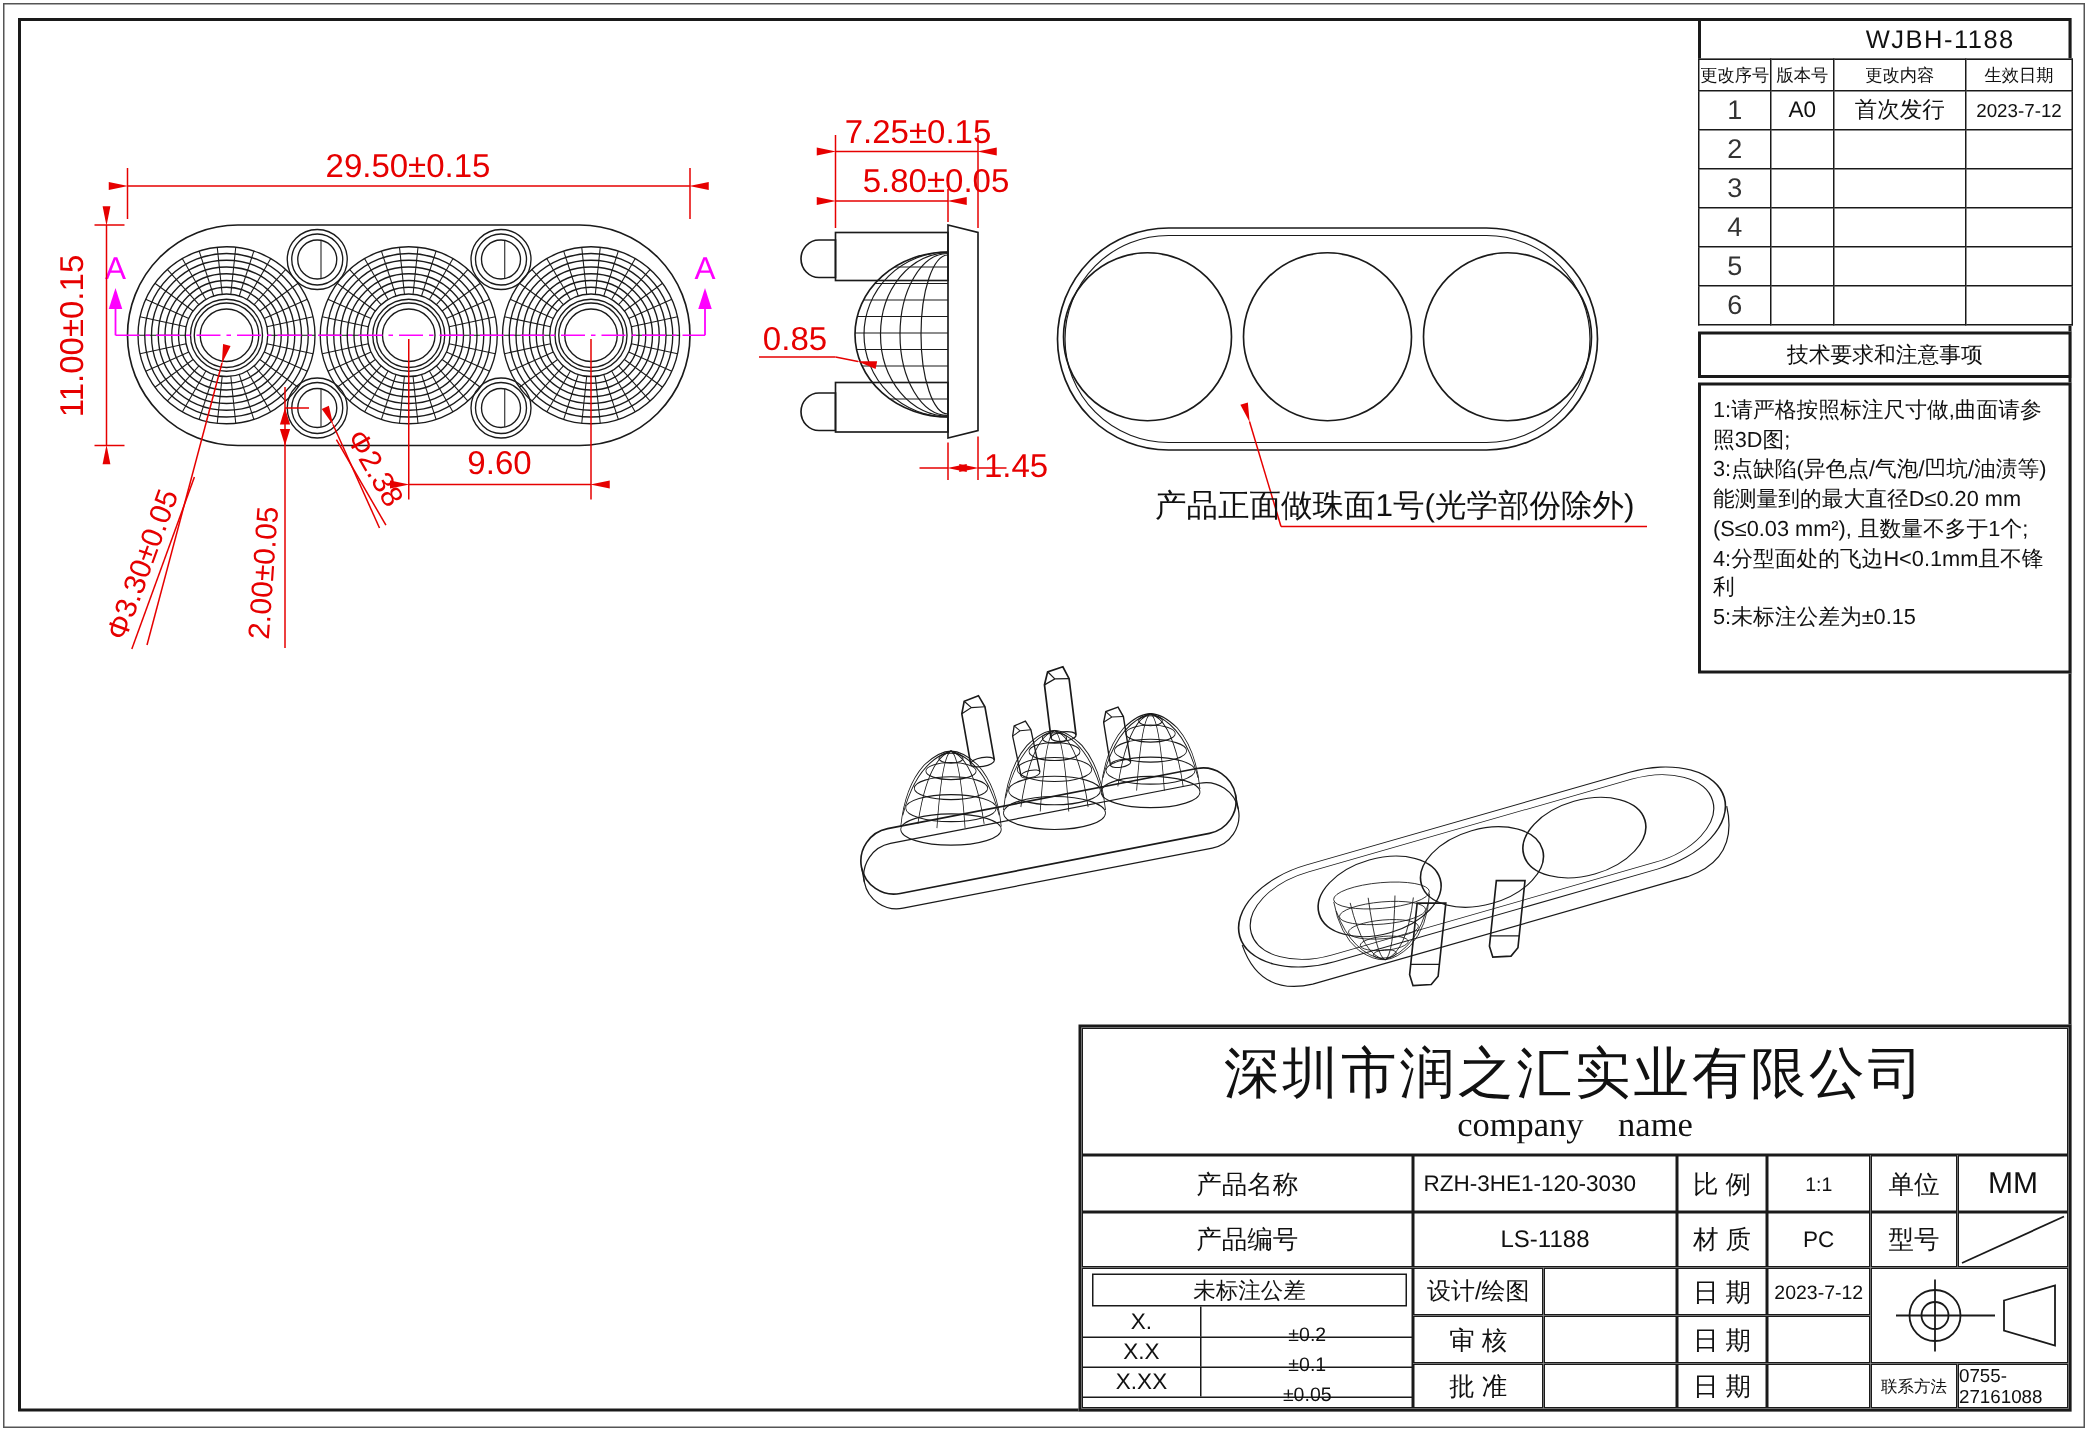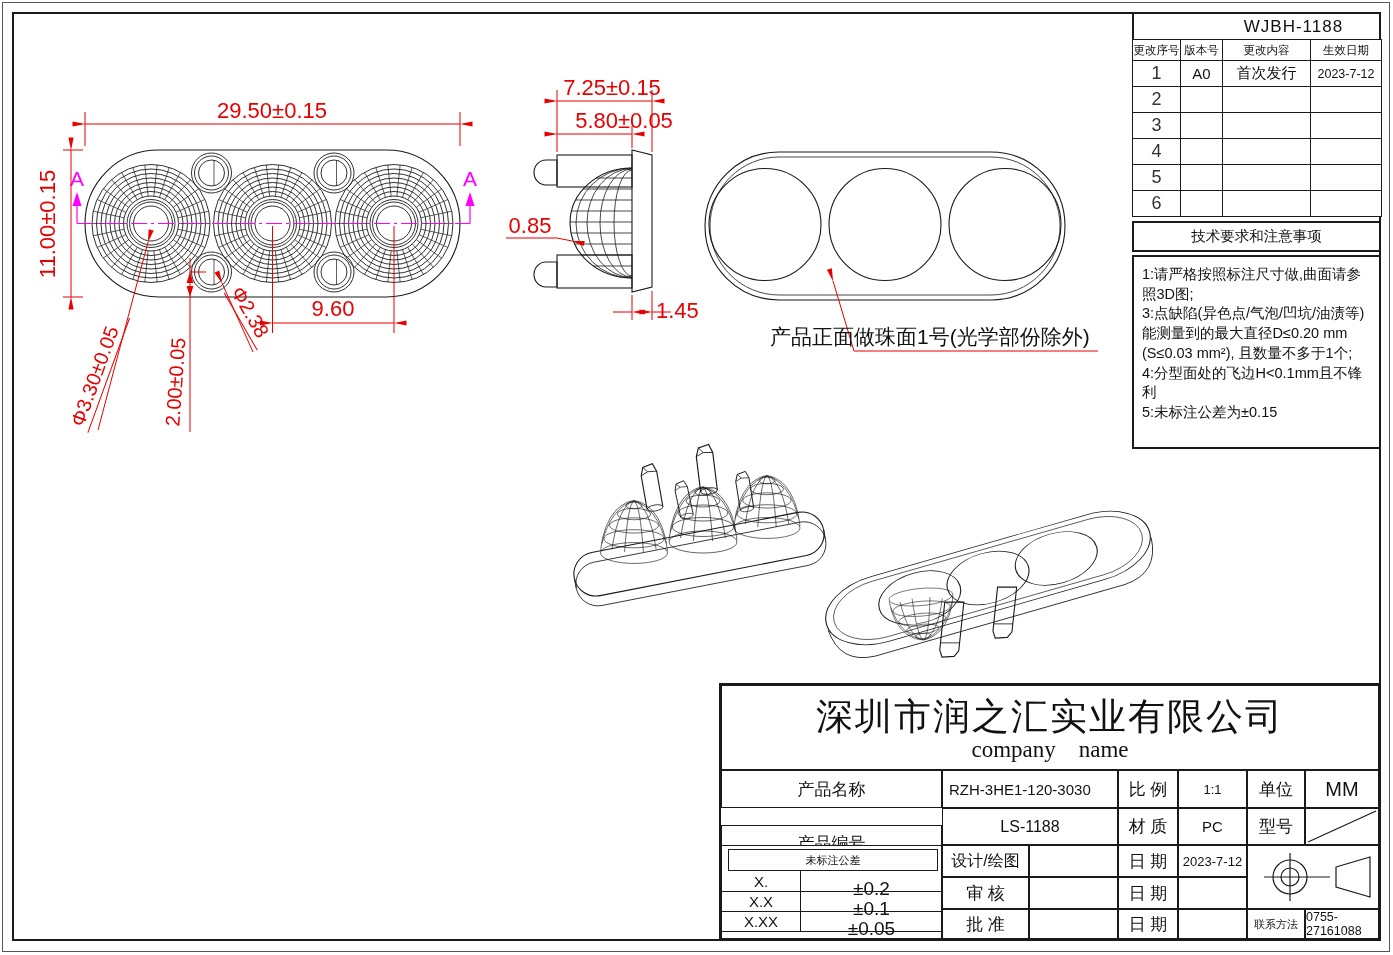--- a/index.html
+++ b/index.html
@@ -24,24 +24,24 @@
   .technotes div{margin:0;}
 
   
   .tblock{left:719px;top:683px;width:662px;height:258px;border:2px solid #1a1a1a;background:#fff;padding-left:44px;}
   .tb{position:absolute;box-sizing:border-box;border:1px solid #1a1a1a;display:flex;align-items:center;justify-content:center;background:#fff;}
   .company{left:0;top:0;width:658px;height:85px;flex-direction:column;border-width:1px;}
   .company .cn{font-family:"Liberation Serif",serif;font-size:37px;letter-spacing:2px;line-height:1.1;margin-top:4px;}
   .company .en{font-family:"Liberation Serif",serif;font-size:23px;white-space:pre;line-height:1.1;}
   .lab17{font-size:17px;}
   .tolwrap{left:0;top:160px;width:221px;height:94px;border:1px solid #1a1a1a;}
-  .tolhead{position:absolute;left:6px;top:3px;width:208px;height:20px;border:1.5px solid #1a1a1a;display:flex;align-items:center;justify-content:center;font-size:11px;}
+  .tolhead{position:absolute;left:6px;top:3px;width:208px;height:20px;border:1.5px solid #1a1a1a;display:flex;align-items:center;justify-content:center;font-size:15px;}
   .tolrow{position:absolute;left:0;width:220px;height:20px;border-bottom:1.5px solid #1a1a1a;display:flex;}
   .tolrow .c1{width:78px;border-right:1.5px solid #1a1a1a;display:flex;align-items:center;justify-content:center;font-size:15px;}
-  .tolrow .c2{flex:1;display:flex;align-items:center;justify-content:center;font-size:19px;margin-top:16px;}
+  .tolrow .c2{flex:1;display:flex;align-items:center;justify-content:center;font-size:13px;margin-top:16px;}
   .mono13{font-size:13px;}
   svg text{font-family:"Liberation Sans",sans-serif;}
   .ln{fill:none;stroke:#1a1a1a;stroke-width:1.1;}
   .thin{fill:none;stroke:#1a1a1a;stroke-width:0.8;}
   #lensTex circle,#holeSym circle{fill:none;stroke:#1a1a1a;stroke-width:0.9;}
   #lensTex line,#holeSym line{stroke:#1a1a1a;stroke-width:0.7;}
   .dim{stroke:#e60000;stroke-width:1;fill:none;}
   .dimtxt{fill:#e60000;font-size:22px;}
   .dimtxt-s{fill:#e60000;font-size:20px;}
   .cl{stroke:#ff00ff;stroke-width:1;fill:none;stroke-dasharray:16 4 3 4;}
@@ -380,21 +380,21 @@
       <div class="en">company    name</div>
     </div>
 
     <div class="tb lab17" style="left:0;top:85px;width:221px;height:38px">产品名称</div>
     <div class="tb" style="left:221px;top:85px;width:176px;height:38px;justify-content:flex-start;padding-left:6px;font-size:15px">RZH-3HE1-120-3030</div>
     <div class="tb lab17" style="left:397px;top:85px;width:60px;height:38px">比 例</div>
     <div class="tb" style="left:457px;top:85px;width:69px;height:38px;font-size:13px">1:1</div>
     <div class="tb lab17" style="left:526px;top:85px;width:58px;height:38px">单位</div>
     <div class="tb" style="left:584px;top:85px;width:74px;height:38px;font-size:20px">MM</div>
 
-    <div class="tb lab17" style="left:0;top:140px;width:221px;height:37px">产品编号</div>
+    <div class="tb lab17" style="left:0;top:123px;width:221px;height:37px">产品编号</div>
     <div class="tb" style="left:221px;top:123px;width:176px;height:37px;font-size:16px">LS-1188</div>
     <div class="tb lab17" style="left:397px;top:123px;width:60px;height:37px">材 质</div>
     <div class="tb" style="left:457px;top:123px;width:69px;height:37px;font-size:15px">PC</div>
     <div class="tb lab17" style="left:526px;top:123px;width:58px;height:37px">型号</div>
     <div class="tb" style="left:584px;top:123px;width:74px;height:37px">
       <svg width="72" height="35">
           <line x1="2" y1="33" x2="70" y2="2" stroke="#1a1a1a" stroke-width="1.2"></line>
         </svg>
     </div>
 

